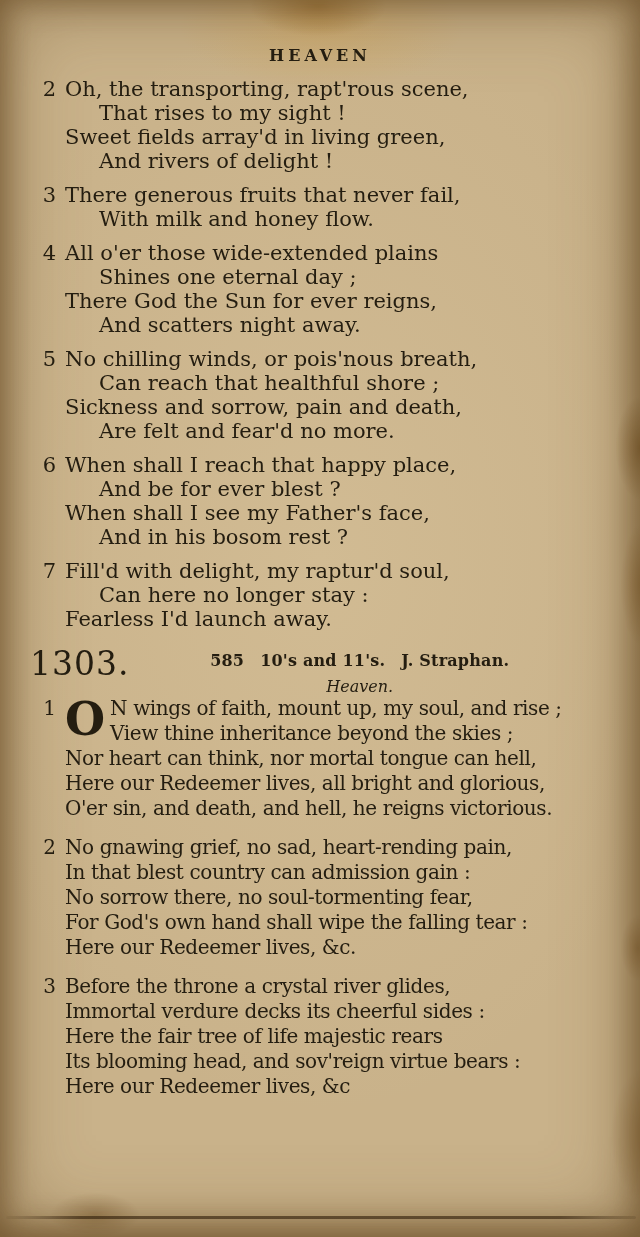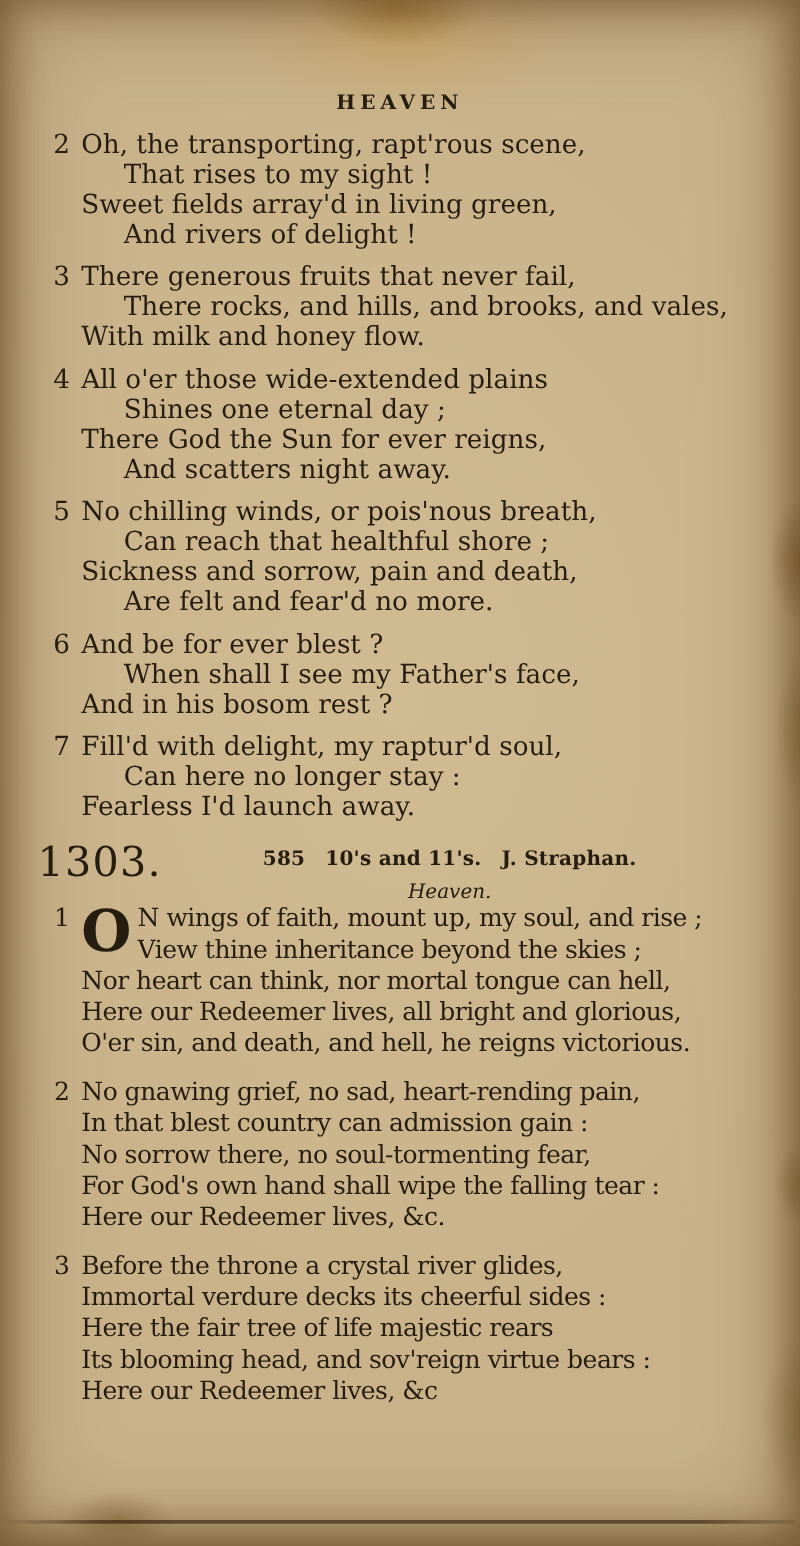--- a/index.html
+++ b/index.html
@@ -26,21 +26,21 @@
       inset 10px 0 30px rgba(88,58,20,.28),
       inset 0 -14px 30px rgba(88,58,20,.30);
   }
   .page-edge-line{
     position:absolute;left:6px;right:4px;bottom:18px;height:3px;
     background:linear-gradient(90deg, rgba(55,36,12,.05), rgba(48,30,10,.62) 12%, rgba(48,30,10,.62) 88%, rgba(55,36,12,.15));
     border-radius:2px;
   }
   .header{
     text-align:center;
-    padding-top:72px;
+    padding-top:46px;
     font-size:16px;
     letter-spacing:4px;
     font-weight:bold;
   }
   
   .hymn1{margin-top:12px;}
   .hymn1 .verse{display:flex;margin:0 22px 10px 24px;}
   .vnum{
     width:32px;flex:0 0 32px;text-align:right;padding-right:9px;
     font-size:21px;line-height:24px;
@@ -84,21 +84,20 @@
         <div class="line">That rises to my sight !</div>
         <div class="line">Sweet fields array'd in living green,</div>
         <div class="line">And rivers of delight !</div>
       </div>
     </div>
 
     <div class="verse">
       <span class="vnum">3</span>
       <div class="lines">
         <div class="line">There generous fruits that never fail,</div>
-        <div class="line">There rocks, and hills, and brooks, and vales,</div>
         <div class="line">With milk and honey flow.</div>
       </div>
     </div>
 
     <div class="verse">
       <span class="vnum">4</span>
       <div class="lines">
         <div class="line">All o'er those wide-extended plains</div>
         <div class="line">Shines one eternal day ;</div>
         <div class="line">There God the Sun for ever reigns,</div>
@@ -112,20 +111,21 @@
         <div class="line">No chilling winds, or pois'nous breath,</div>
         <div class="line">Can reach that healthful shore ;</div>
         <div class="line">Sickness and sorrow, pain and death,</div>
         <div class="line">Are felt and fear'd no more.</div>
       </div>
     </div>
 
     <div class="verse">
       <span class="vnum">6</span>
       <div class="lines">
+        <div class="line">When shall I reach that happy place,</div>
         <div class="line">And be for ever blest ?</div>
         <div class="line">When shall I see my Father's face,</div>
         <div class="line">And in his bosom rest ?</div>
       </div>
     </div>
 
     <div class="verse">
       <span class="vnum">7</span>
       <div class="lines">
         <div class="line">Fill'd with delight, my raptur'd soul,</div>

